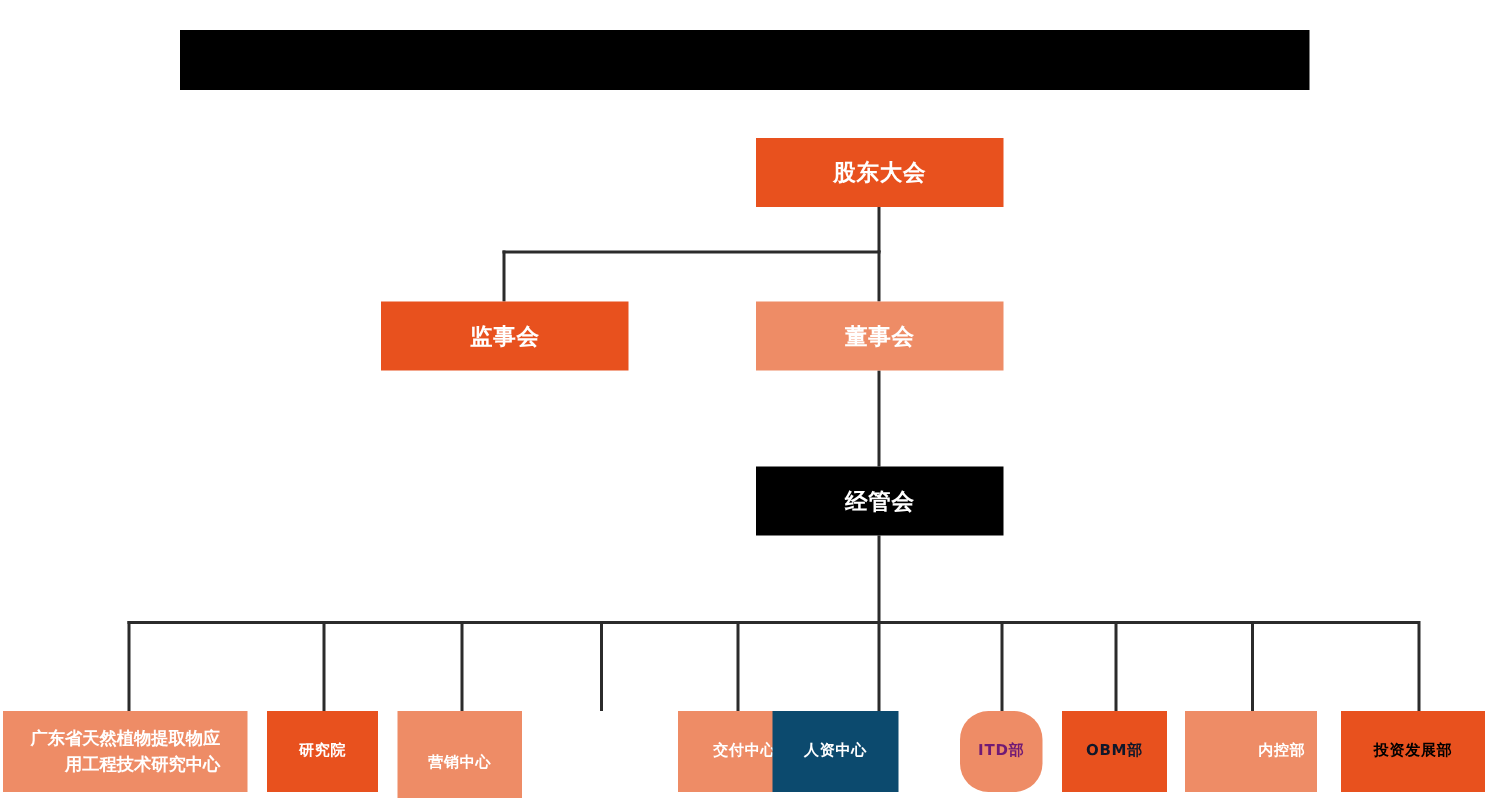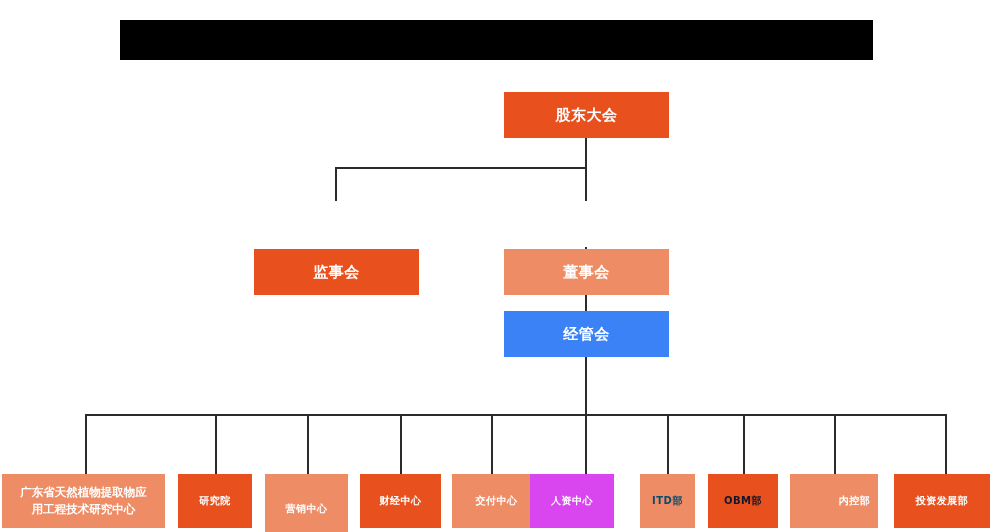--- a/index.html
+++ b/index.html
@@ -24,26 +24,26 @@
     align-items:center;
     justify-content:center;
     text-align:center;
     color:#ffffff;
     font-weight:bold;
     letter-spacing:0.5px;
     line-height:1.25;
     padding:2px 3px;
   }
   .node.dark{background:#E8511E;}
-  .node.light{background:#EE8C66;}
+  .node.light{background:#EE8C66;text-align:right;}
 
   .node-label{display:block;white-space:pre-line;}
 
   .lvl1{font-size:15px;}
-  .lvl2{font-size:15px;margin-top:48px;}
+  .lvl2{font-size:15px;}
   .lvl3{font-size:15px;}
   .dept{font-size:10px;}
   .dept.small{font-size:11.5px;font-weight:bold;letter-spacing:0;line-height:1.45;}
 
   .conn{
     position:absolute;
     background:#2b2b2b;
   }
   .conn.v{width:2px;}
   .conn.h{height:2px;}
@@ -72,47 +72,44 @@
     <div class="conn v" style="left: 945px; top: 414px; height: 60px; background: rgb(43, 43, 43);"></div>
     <div class="node dark lvl1" style="left: 504px; top: 92px; width: 165px; height: 46px; background: rgb(232, 81, 30); color: rgb(255, 255, 255);">
       <span class="node-label">股东大会</span>
     </div>
     <div class="node dark lvl2" style="left: 254px; top: 201px; width: 165px; height: 46px; background: rgb(232, 81, 30); color: rgb(255, 255, 255);">
       <span class="node-label">监事会</span>
     </div>
     <div class="node light lvl2" style="left: 504px; top: 201px; width: 165px; height: 46px; background: rgb(238, 140, 102); color: rgb(255, 255, 255);">
       <span class="node-label">董事会</span>
     </div>
-    <div class="node dark lvl3" style="left: 504px; top: 311px; width: 165px; height: 46px; background: #3b82f6; color: rgb(255, 255, 255);">
+    <div class="node dark lvl3" style="left: 504px; top: 311px; width: 165px; height: 46px; background: #000000; color: rgb(255, 255, 255);">
       <span class="node-label">经管会</span>
     </div>
     <div class="node light dept small" style="left: 2px; top: 474px; width: 163px; height: 54px; background: rgb(238, 140, 102); color: rgb(255, 255, 255);">
       <span class="node-label">广东省天然植物提取物应
 用工程技术研究中心</span>
     </div>
     <div class="node dark dept" style="left: 178px; top: 474px; width: 74px; height: 54px; background: rgb(232, 81, 30); color: rgb(255, 255, 255);">
       <span class="node-label">研究院</span>
     </div>
     <div class="node light dept" style="left: 265px; top: 474px; width: 83px; height: 70px; background: rgb(238, 140, 102); color: rgb(255, 255, 255);">
       <span class="node-label">营销中心</span>
     </div>
-    <div class="node dark dept" style="left: 360px; top: 474px; width: 81px; height: 54px; background: rgb(232, 81, 30); color: rgb(255, 255, 255);">
-      <span class="node-label">财经中心</span>
-    </div>
     <div class="node light dept" style="left: 452px; top: 474px; width: 89px; height: 54px; background: rgb(238, 140, 102); color: rgb(255, 255, 255);">
       <span class="node-label">交付中心</span>
     </div>
-    <div class="node dark dept" style="left: 530px; top: 474px; width: 84px; height: 54px; background: #d946ef; color: rgb(255, 255, 255);">
+    <div class="node dark dept" style="left: 515px; top: 474px; width: 84px; height: 54px; background: #0c4a6e; color: rgb(255, 255, 255);">
       <span class="node-label">人资中心</span>
     </div>
-    <div class="node light dept" style="left: 640px; top: 474px; width: 55px; height: 54px; background: rgb(238, 140, 102); color: #0c4a6e;">
+    <div class="node light dept" style="left: 640px; top: 474px; width: 55px; height: 54px; background: rgb(238, 140, 102); color: #701a75; border-radius: 19px;">
       <span class="node-label">ITD部</span>
     </div>
     <div class="node dark dept" style="left: 708px; top: 474px; width: 70px; height: 54px; background: rgb(232, 81, 30); color: #0f172a;">
       <span class="node-label">OBM部</span>
     </div>
     <div class="node light dept" style="left: 790px; top: 474px; width: 88px; height: 54px; background: rgb(238, 140, 102); color: rgb(255, 255, 255); padding-left: 44px;">
       <span class="node-label">内控部</span>
     </div>
-    <div class="node dark dept" style="left: 894px; top: 474px; width: 96px; height: 54px; background: rgb(232, 81, 30); color: #ffffff;">
+    <div class="node dark dept" style="left: 894px; top: 474px; width: 96px; height: 54px; background: rgb(232, 81, 30); color: #000000;">
       <span class="node-label">投资发展部</span>
     </div>
   </div>
 
 </body></html>

